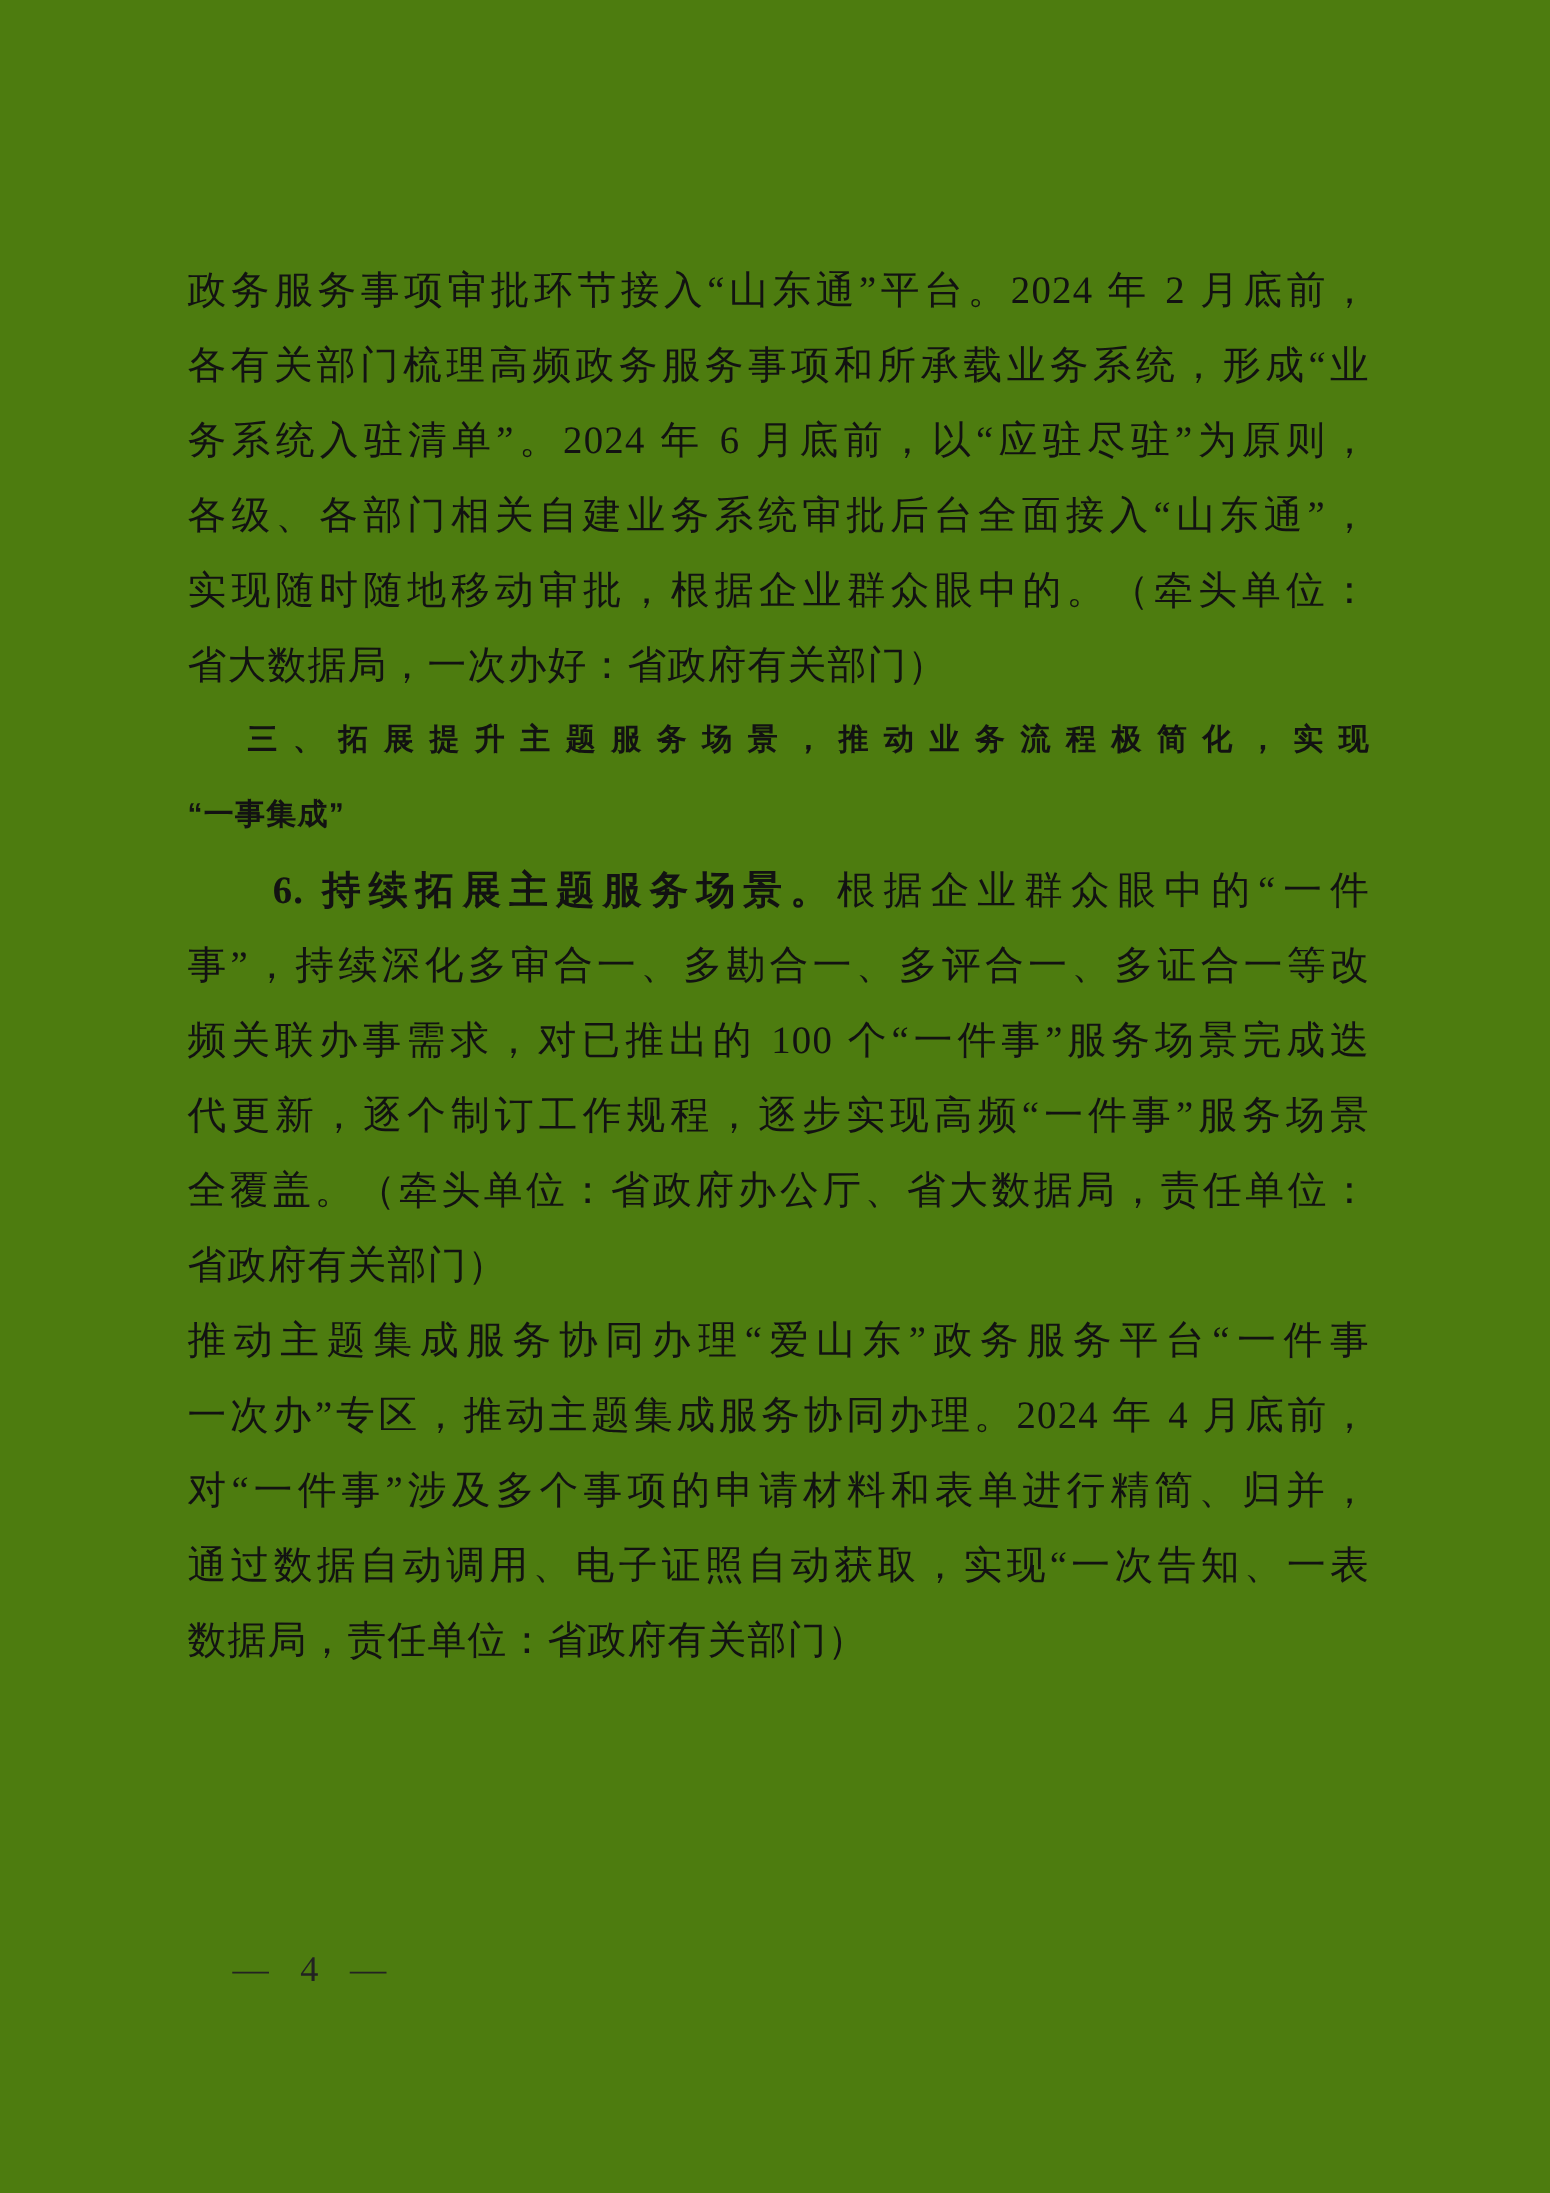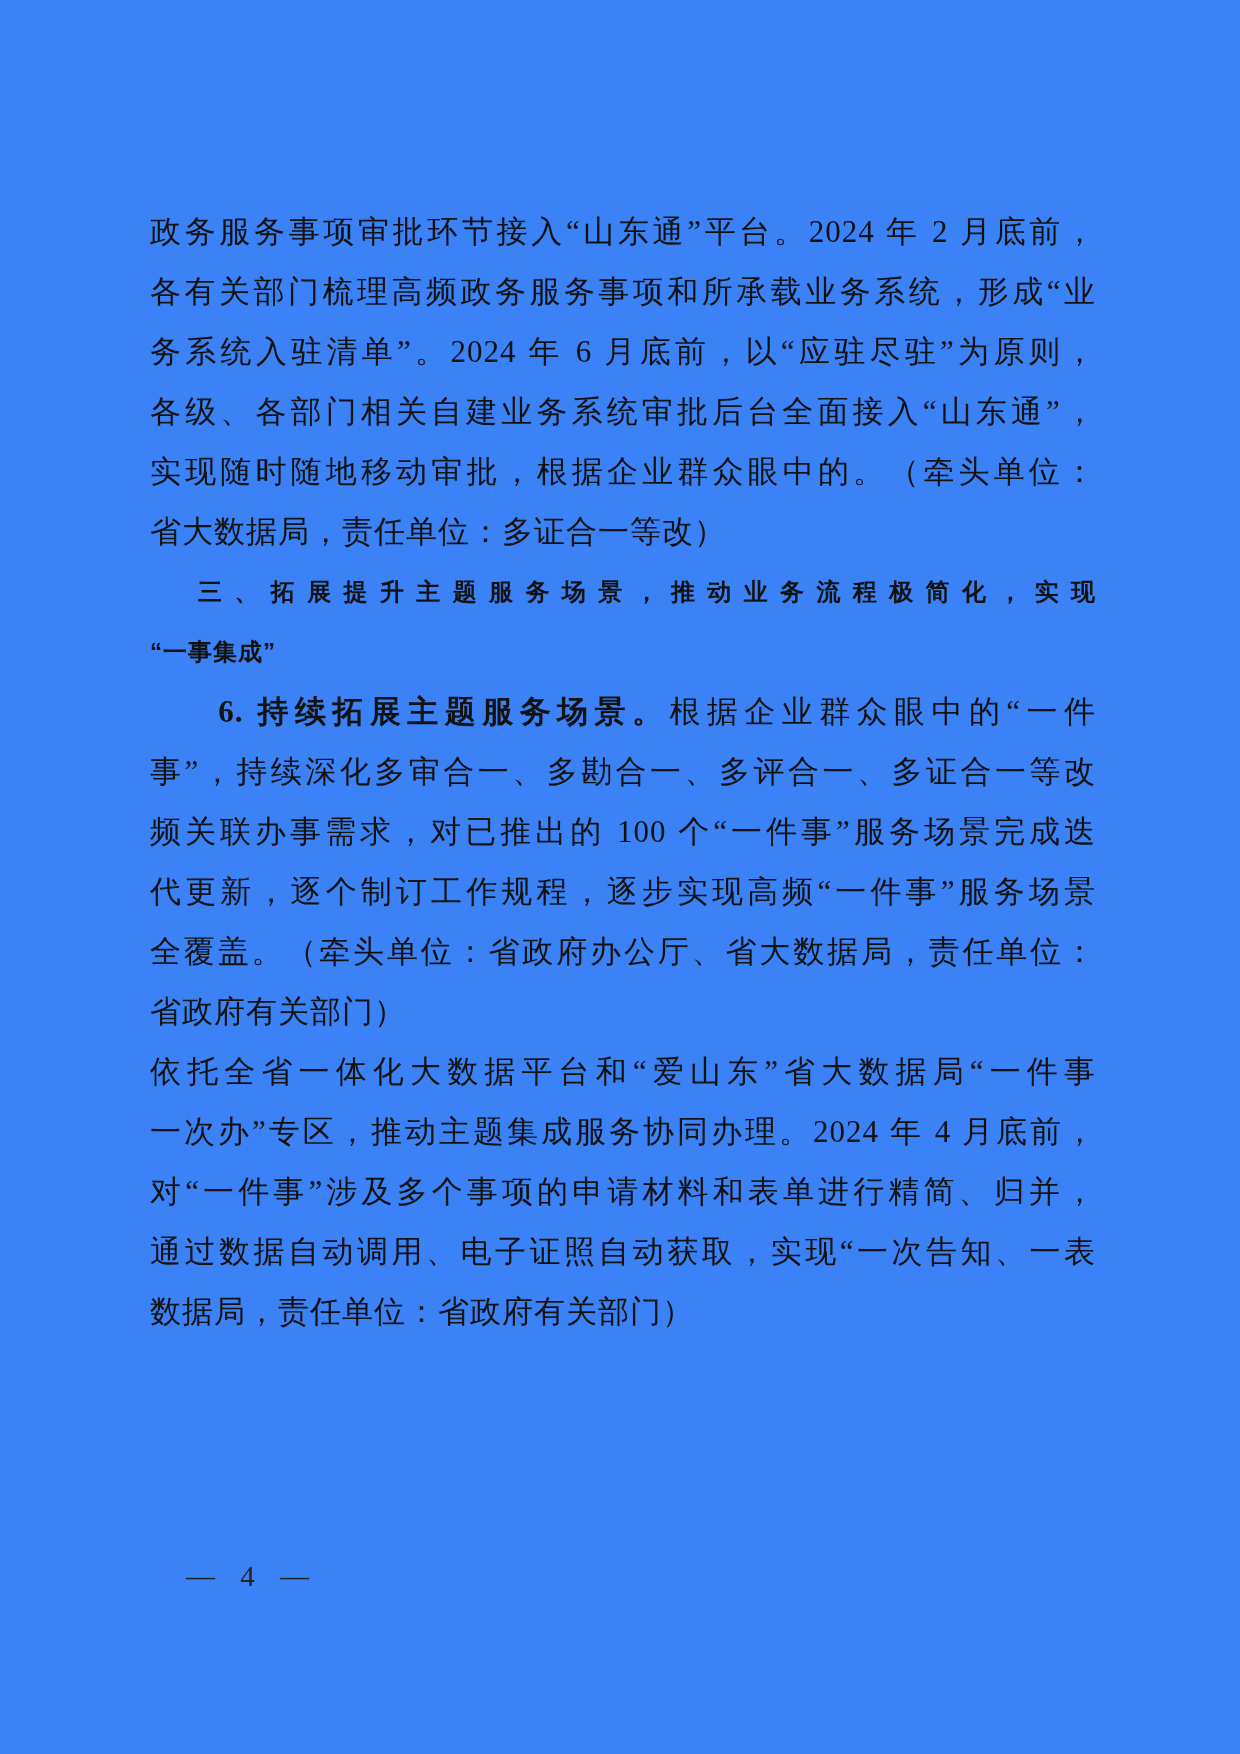--- a/index.html
+++ b/index.html
@@ -10,21 +10,21 @@
   body {
     width: 1240px;
     height: 1754px;
     position: relative;
     overflow: hidden;
     color: #121212;
   }
   .page {
     position: absolute;
     inset: 0;
-    background: #3b82f6;
+    background: #4d7c0f;
   }
   .doc {
     position: absolute;
     left: 150px;
     top: 202px;
     width: 946px;
     font-family: "Liberation Serif", "DejaVu Serif", serif;
   }
   .line {
     height: 60px;
@@ -70,33 +70,33 @@
 <body>
 
 <div class="page">
   <div class="doc">
 
     <div class="line">政务服务事项审批环节接入“山东通”平台。2024 年 2 月底前，</div>
     <div class="line">各有关部门梳理高频政务服务事项和所承载业务系统，形成“业</div>
     <div class="line">务系统入驻清单”。2024 年 6 月底前，以“应驻尽驻”为原则，</div>
     <div class="line">各级、各部门相关自建业务系统审批后台全面接入“山东通”，</div>
     <div class="line">实现随时随地移动审批，根据企业群众眼中的。（牵头单位：</div>
-    <div class="line short">省大数据局，责任单位：多证合一等改）</div>
+    <div class="line short">省大数据局，一次办好：省政府有关部门）</div>
 
     <div class="line heading indent2">三、拓展提升主题服务场景，推动业务流程极简化，实现</div>
     <div class="line heading short">“一事集成”</div>
 
     <div class="line indent2"><span class="lead">6. 持续拓展主题服务场景。</span><span>根据企业群众眼中的“一件</span></div>
     <div class="line">事”，持续深化多审合一、多勘合一、多评合一、多证合一等改</div>
     <div class="line">频关联办事需求，对已推出的 100 个“一件事”服务场景完成迭</div>
     <div class="line">代更新，逐个制订工作规程，逐步实现高频“一件事”服务场景</div>
     <div class="line">全覆盖。（牵头单位：省政府办公厅、省大数据局，责任单位：</div>
     <div class="line short">省政府有关部门）</div>
 
-    <div class="line">依托全省一体化大数据平台和“爱山东”省大数据局“一件事</div>
+    <div class="line">推动主题集成服务协同办理“爱山东”政务服务平台“一件事</div>
     <div class="line">一次办”专区，推动主题集成服务协同办理。2024 年 4 月底前，</div>
     <div class="line">对“一件事”涉及多个事项的申请材料和表单进行精简、归并，</div>
     <div class="line">通过数据自动调用、电子证照自动获取，实现“一次告知、一表</div>
     <div class="line short">数据局，责任单位：省政府有关部门）</div>
 
   </div>
 
   <div class="footer">— 4 —</div>
 </div>
 

